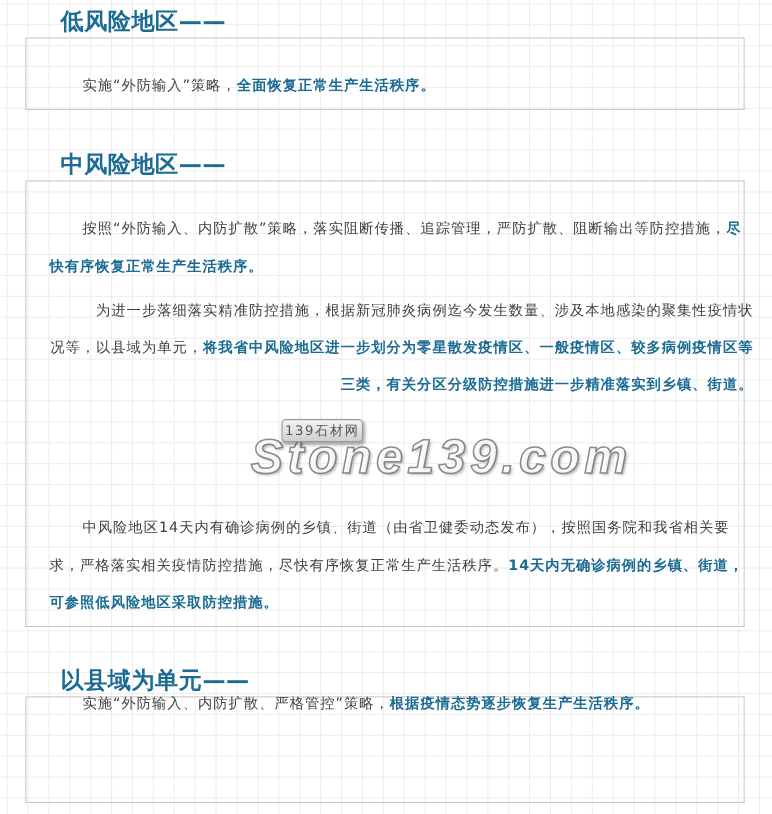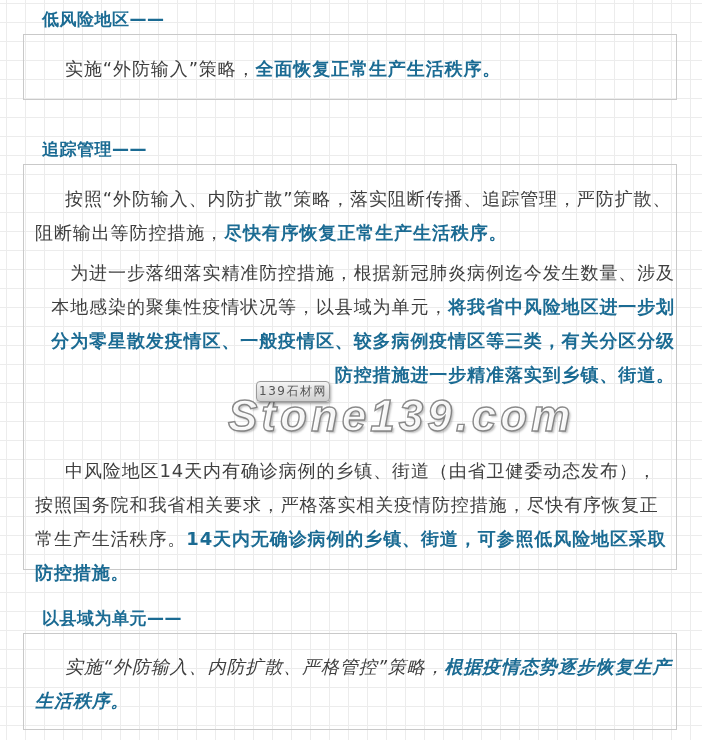--- a/index.html
+++ b/index.html
@@ -15,46 +15,46 @@
       background-image:
         linear-gradient(to right, #ececec 1px, transparent 1px),
         linear-gradient(to bottom, #ececec 1px, transparent 1px);
       background-size: 19px 19px;
       background-position: 6px 3px;
       font-family: "DejaVu Sans", "Liberation Sans", sans-serif;
       color: #3f3f3f;
     }
     .section-title {
       position: absolute;
-      left: 42px;
-      font-size: 17px;
+      left: 55px;
+      font-size: 21px;
       font-weight: bold;
       color: #1b6b93;
       letter-spacing: 0.5px;
       line-height: 22px;
       white-space: nowrap;
     }
     .box {
       position: absolute;
       left: 23px;
       width: 654px;
       border: 1px solid #c9c9c9;
       box-sizing: border-box;
       background: transparent;
     }
     .para {
       position: absolute;
       left: 33px;
       width: 640px;
-      font-size: 18px;
+      font-size: 13px;
       line-height: 34px;
       letter-spacing: 0.9px;
       text-indent: 30px;
       color: #3f3f3f;
-      margin: 2px;
+      margin: 12px;
     }
     .hl {
       font-weight: bold;
       color: #1b6b93;
     }
     .watermark {
       position: absolute;
       left: 212px;
       top: 377px;
       width: 310px;
@@ -90,26 +90,26 @@
       white-space: nowrap;
     }
   </style>
 </head>
 <body>
 
 <div class="section-title" style="top:8px;">低风险地区——</div>
 <div class="box" style="top:34px; height:66px;"></div>
 <p class="para" style="top:50px;"><span>实施“外防输入”策略，</span><span class="hl">全面恢复正常生产生活秩序。</span></p>
 
-<div class="section-title" style="top:138px;">追踪管理——</div>
+<div class="section-title" style="top:138px;">中风险地区——</div>
 <div class="box" style="top:164px; height:406px;"></div>
 <p class="para" style="top:180px;"><span>按照“外防输入、内防扩散”策略，落实阻断传播、追踪管理，严防扩散、阻断输出等防控措施，</span><span class="hl">尽快有序恢复正常生产生活秩序。</span></p>
 <p class="para" style="top:254px;text-align:right;"><span>为进一步落细落实精准防控措施，根据新冠肺炎病例迄今发生数量、涉及本地感染的聚集性疫情状况等，以县域为单元，</span><span class="hl">将我省中风险地区进一步划分为零星散发疫情区、一般疫情区、较多病例疫情区等三类，有关分区分级防控措施进一步精准落实到乡镇、街道。</span></p>
 <p class="para" style="top:452px;"><span>中风险地区14天内有确诊病例的乡镇、街道（由省卫健委动态发布），按照国务院和我省相关要求，严格落实相关疫情防控措施，尽快有序恢复正常生产生活秩序。</span><span class="hl">14天内无确诊病例的乡镇、街道，可参照低风险地区采取防控措施。</span></p>
 
 <div class="section-title" style="top:607px;">以县域为单元——</div>
 <div class="box" style="top:633px; height:97px;"></div>
-<p class="para" style="top:648px;font-style:italic;"><span>实施“外防输入、内防扩散、严格管控”策略，</span><span class="hl">根据疫情态势逐步恢复生产生活秩序。</span></p>
+<p class="para" style="top:612px;"><span>实施“外防输入、内防扩散、严格管控”策略，</span><span class="hl">根据疫情态势逐步恢复生产生活秩序。</span></p>
 
 <div class="watermark">
   <div class="wm-text">Stone139.com</div>
   <div class="wm-badge">139石材网</div>
 </div>
 
 </body></html>

